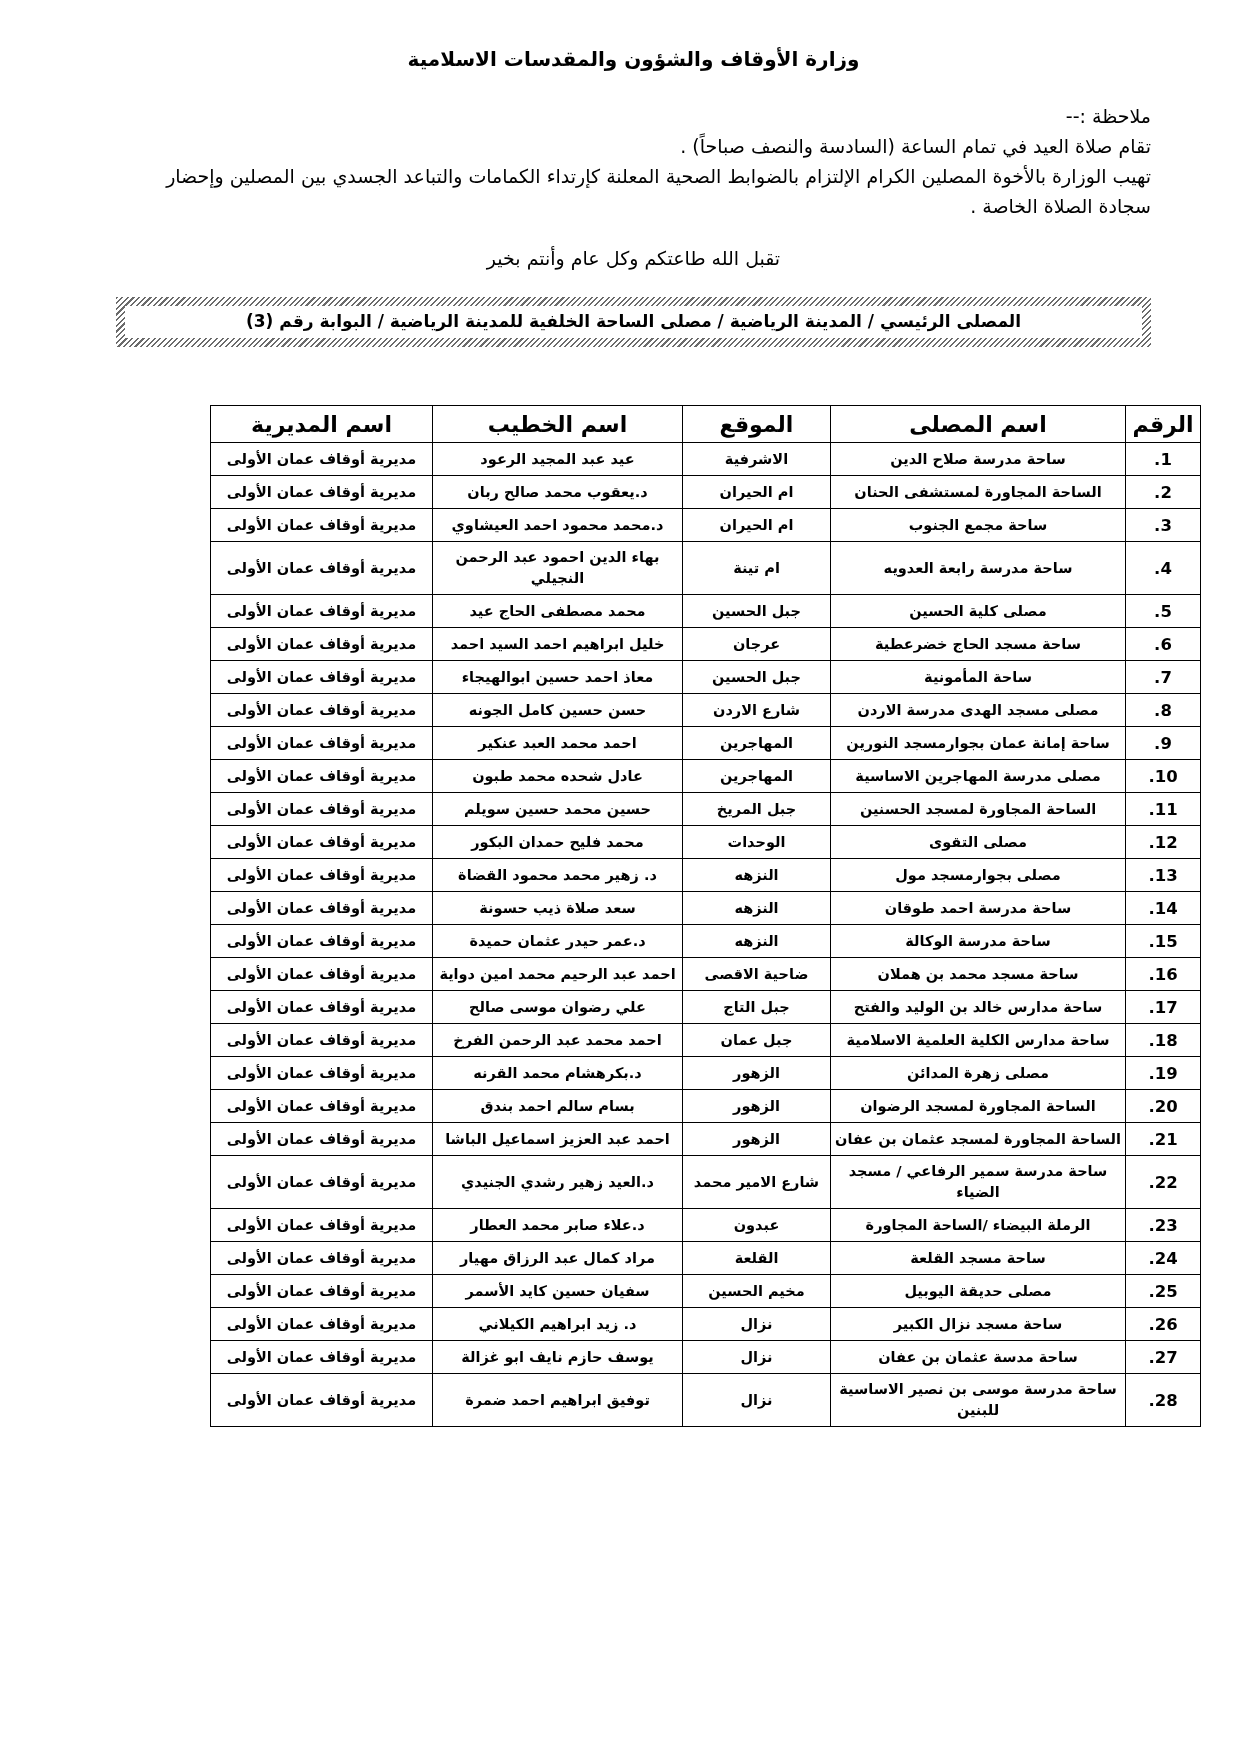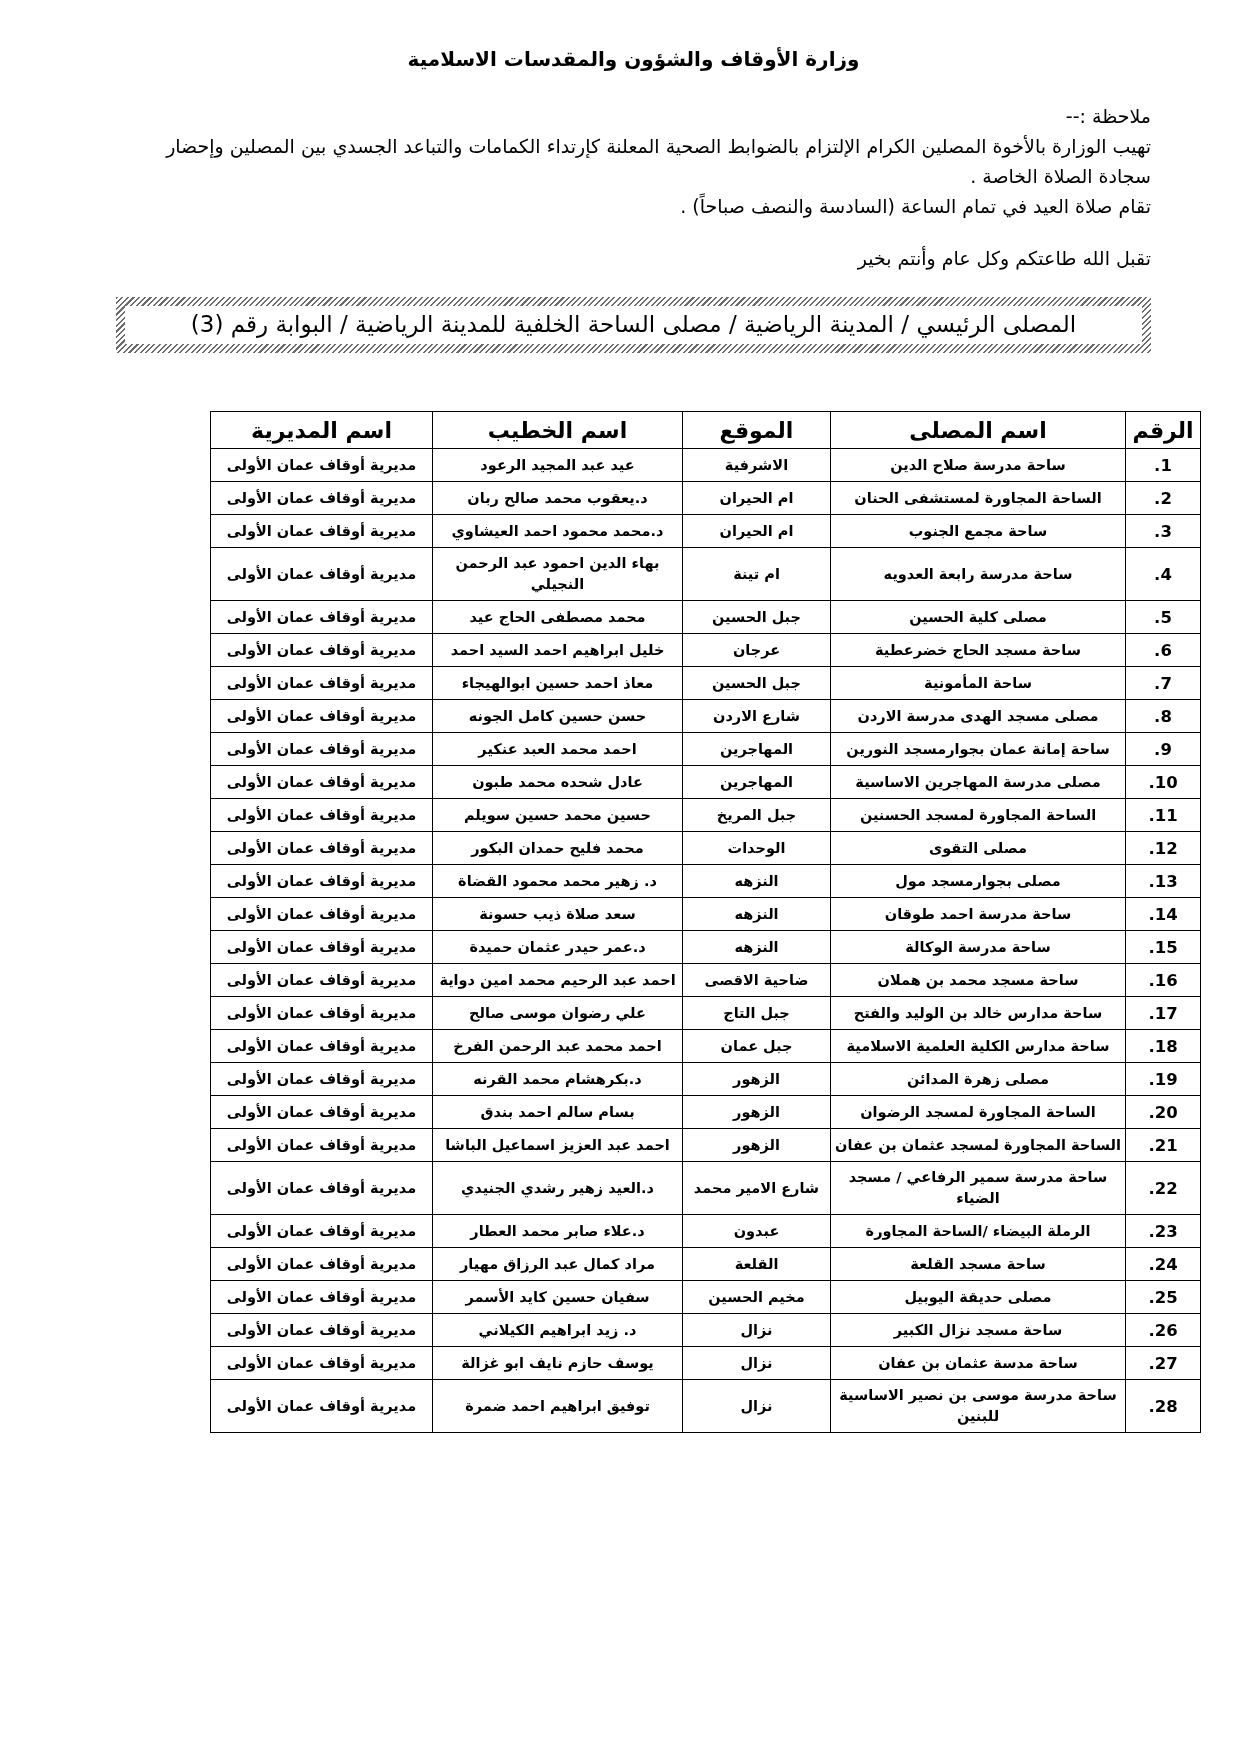--- a/index.html
+++ b/index.html
@@ -26,33 +26,33 @@
     line-height: 30px;
     text-align: right;
   }
   .note {
     font-size: 19px;
     line-height: 30px;
     text-align: right;
   }
   .greeting {
     margin-top: 26px;
-    text-align: right;
+    text-align: center;
     font-size: 19px;
   }
   .banner-outer {
     margin-top: 28px;
     background: repeating-linear-gradient(135deg, #6b6b6b 0px, #6b6b6b 1.5px, #ffffff 1.5px, #ffffff 4px);
     padding: 9px;
   }
   .banner-inner {
     background: #ffffff;
     text-align: center;
-    font-weight: normal;
-    font-size: 23px;
+    font-weight: bold;
+    font-size: 17px;
     padding: 5px 8px 7px 8px;
   }
   table.main {
     margin: 58px 40px 40px 40px;
     border-collapse: collapse;
     table-layout: fixed;
     width: 990px;
   }
   table.main th, table.main td {
     border: 1.5px solid #000;
@@ -76,22 +76,22 @@
   }
 </style>
 </head>
 <body>
 
 <div class="page">
   <div class="content">
     <div class="title">وزارة الأوقاف والشؤون والمقدسات الاسلامية</div>
 
     <div class="note-label">ملاحظة :--</div>
+    <p class="note">تقام صلاة العيد في تمام الساعة (السادسة والنصف صباحاً) .</p>
     <p class="note">تهيب الوزارة بالأخوة المصلين الكرام الإلتزام بالضوابط الصحية المعلنة كإرتداء الكمامات والتباعد الجسدي بين المصلين وإحضار سجادة الصلاة الخاصة .</p>
-    <p class="note">تقام صلاة العيد في تمام الساعة (السادسة والنصف صباحاً) .</p>
 
     <p class="greeting">تقبل الله طاعتكم وكل عام وأنتم بخير</p>
 
     <div class="banner-outer">
       <div class="banner-inner">المصلى الرئيسي / المدينة الرياضية / مصلى الساحة الخلفية للمدينة الرياضية / البوابة رقم (3)</div>
     </div>
   </div>
 
   <table class="main">
     <colgroup>

